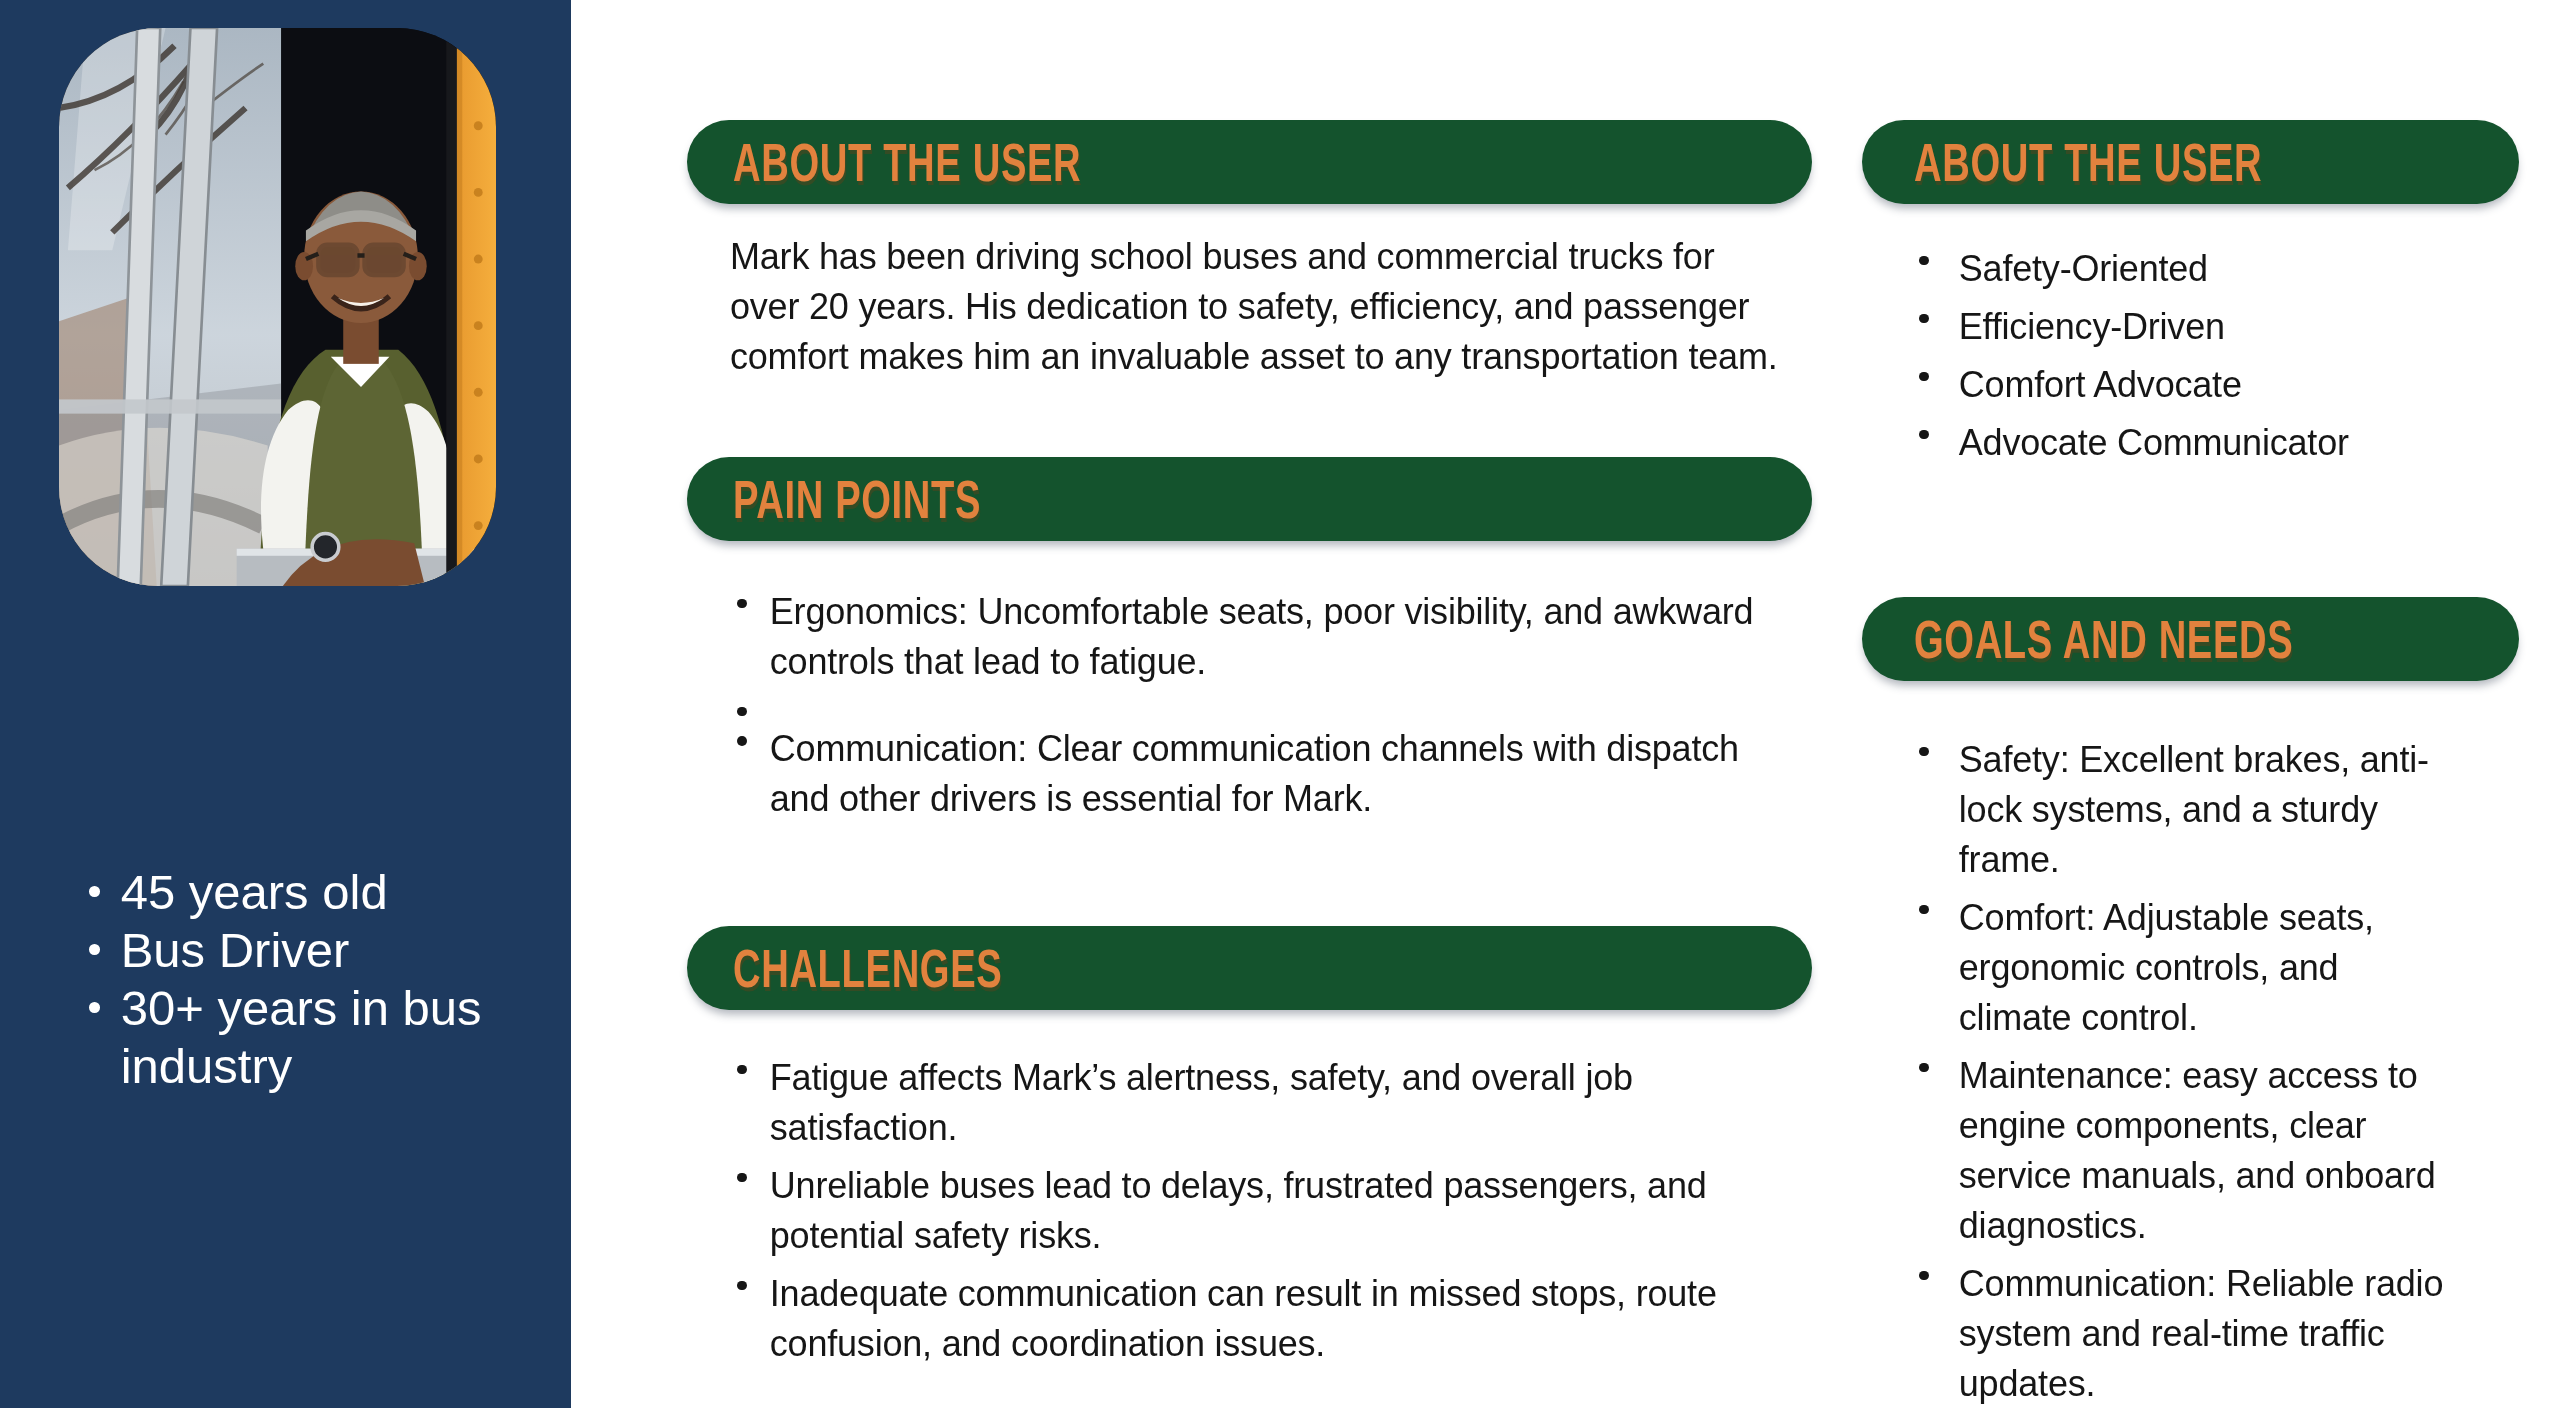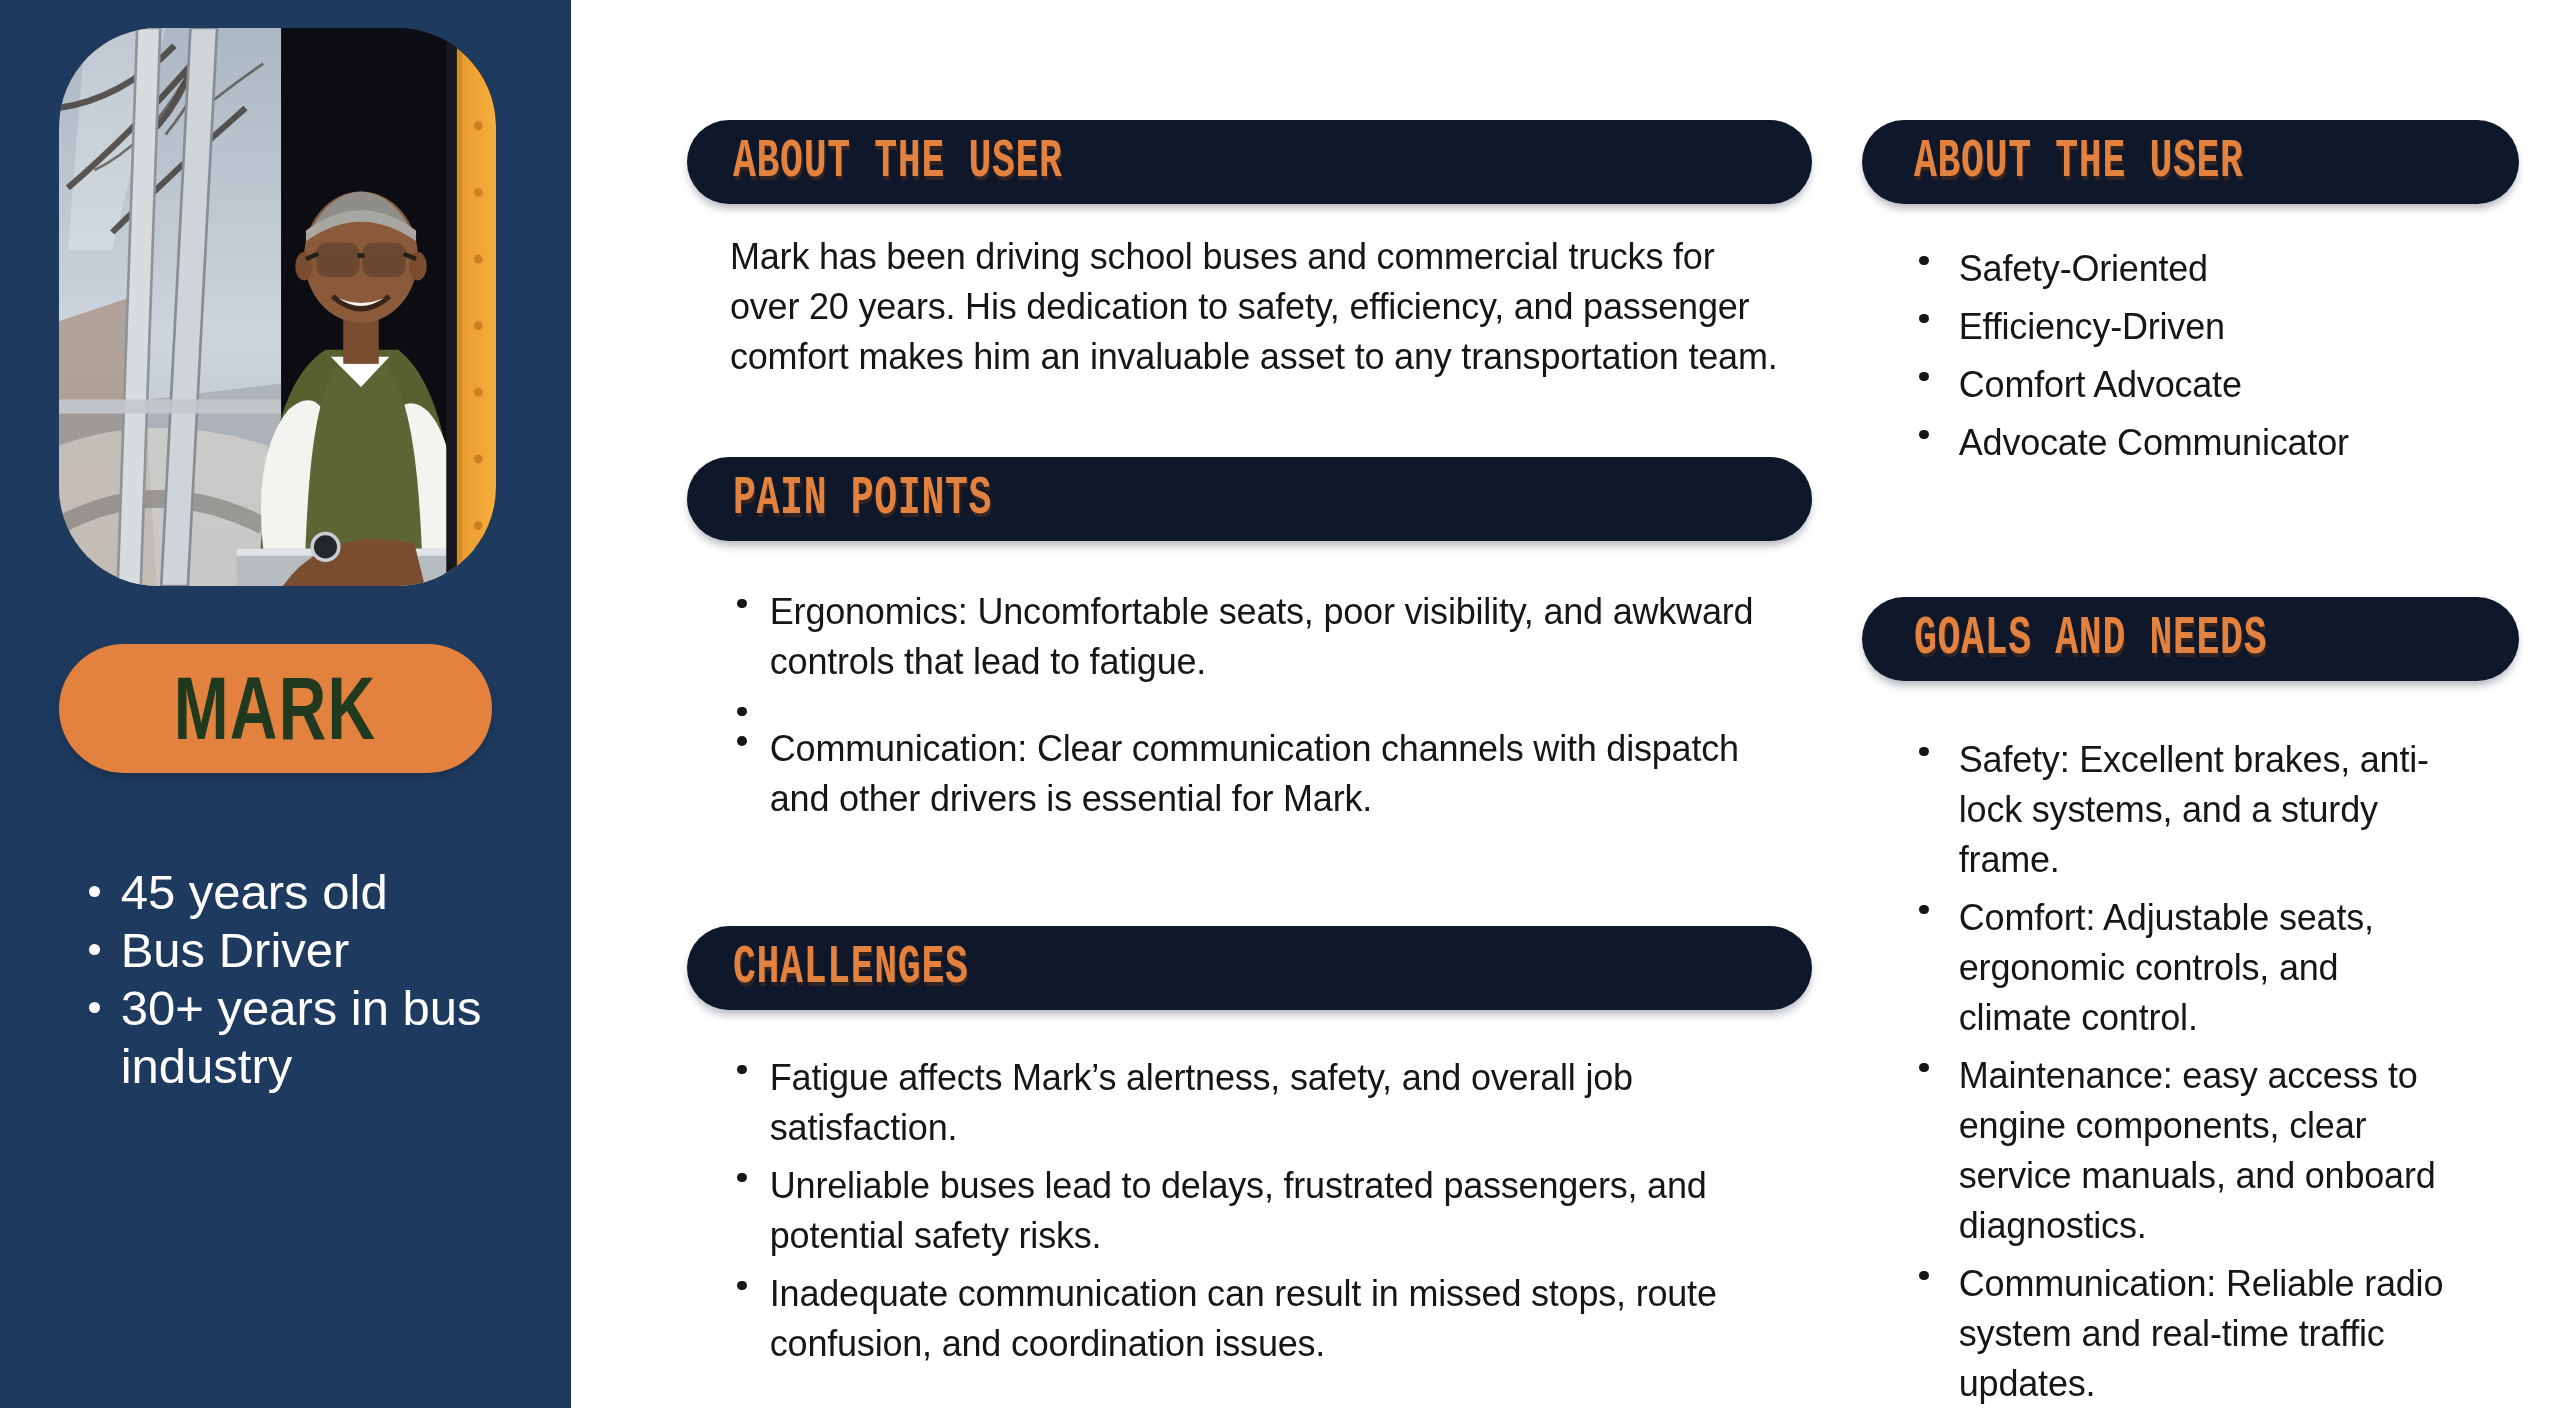--- a/index.html
+++ b/index.html
@@ -36,24 +36,23 @@
   .side-item .dot{
     flex:0 0 10.7px;width:10.7px;height:10.7px;border-radius:50%;
     background:#ffffff;margin:23px 21px 0 0;
   }
   .side-item .txt{
     color:#ffffff;font-size:49px;line-height:58px;white-space:pre-line;
   }
 
   
   .pill{
-    position:absolute;height:84px;background:#0f172a;border-radius:43px;
+    position:absolute;height:84px;background:#14532d;border-radius:43px;
     display:flex;align-items:center;
     box-shadow:0 6.2px 8px -1.8px rgba(55,65,85,.38);
-    font-family:Liberation Mono, monospace;
   }
   .pill .ttl{
     font-size:53px;font-weight:800;color:#e2823e;letter-spacing:0.9px;
     transform:scaleX(.72);transform-origin:left center;white-space:nowrap;
     text-shadow:1.8px 3.6px 0 rgba(115,60,20,.35);
   }
   .pill.mid{left:687px;width:1125px;}
   .pill.rgt{left:1862px;width:657px;}
   .pill.mid .ttl{margin-left:46px;}
   .pill.rgt .ttl{margin-left:52px;}
@@ -176,23 +175,20 @@
             <circle cx="472" cy="260" r="5"></circle>
               <circle cx="472" cy="335" r="5"></circle>
             <circle cx="472" cy="410" r="5"></circle>
               <circle cx="472" cy="485" r="5"></circle>
             <circle cx="472" cy="560" r="5"></circle>
           </g>
         </g>
       </svg>
     </div>
 
-    <div class="name-pill">
-      <span class="nm">MARK</span>
-    </div>
 
     <div class="side-list">
       <div class="side-item">
         <span class="dot"></span>
         <span class="txt">45 years old</span>
       </div>
       <div class="side-item">
         <span class="dot"></span>
         <span class="txt">Bus Driver</span>
       </div>

